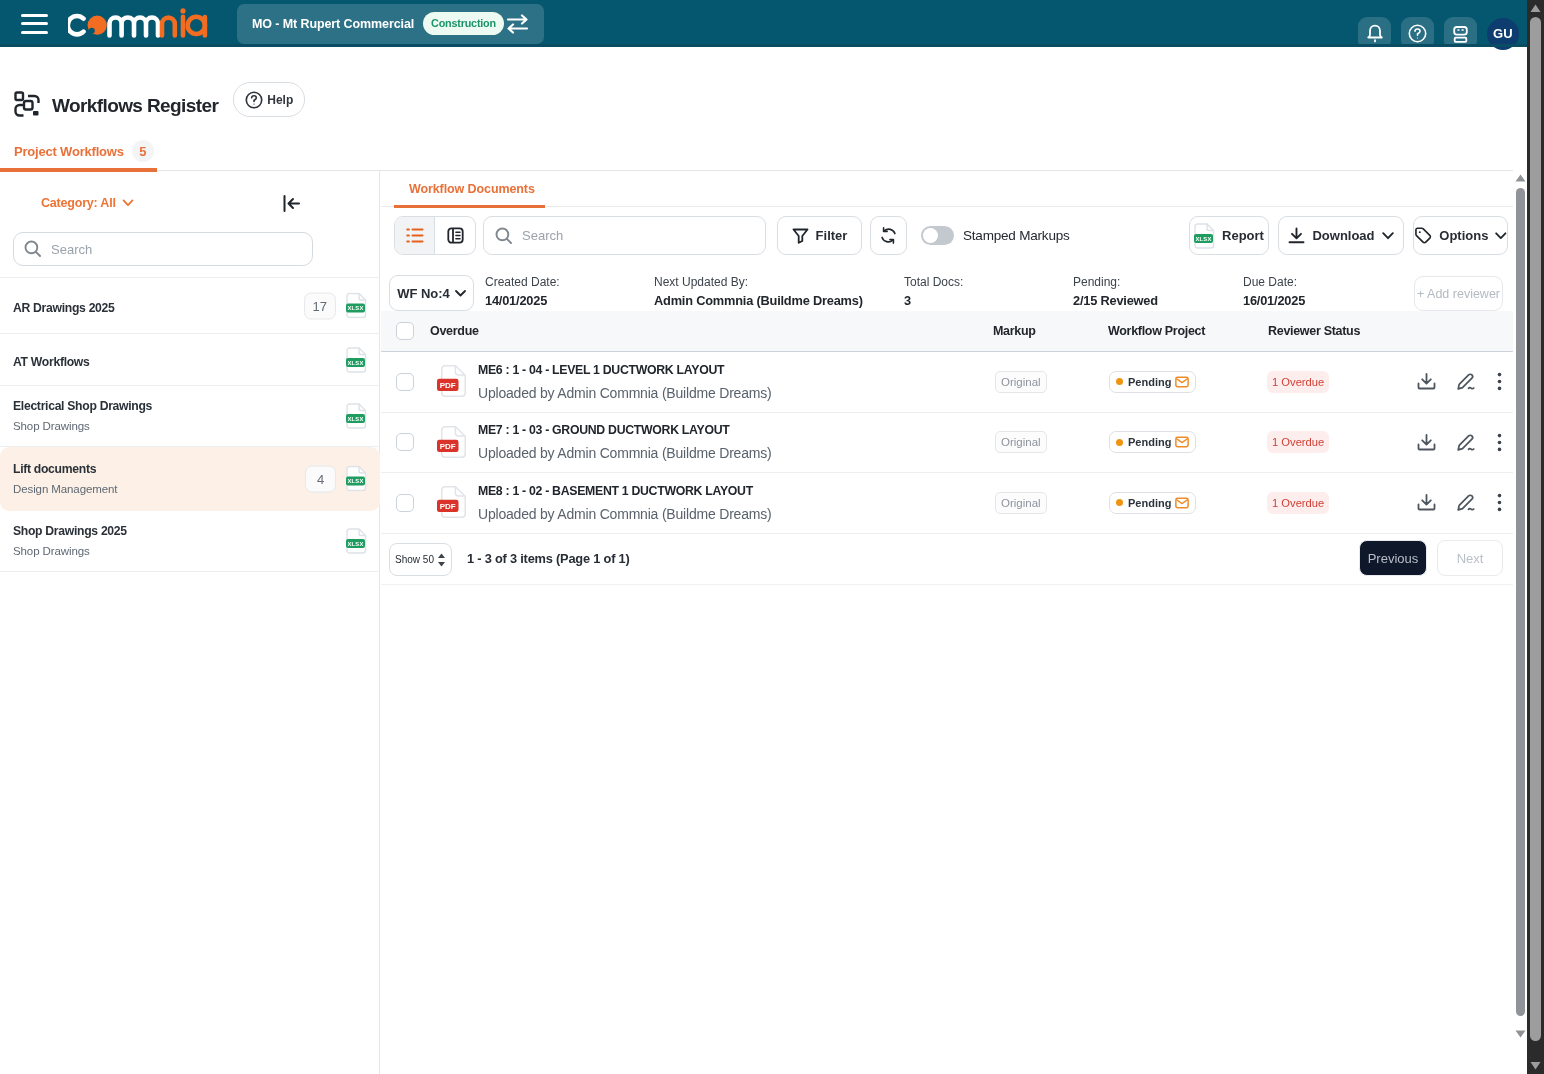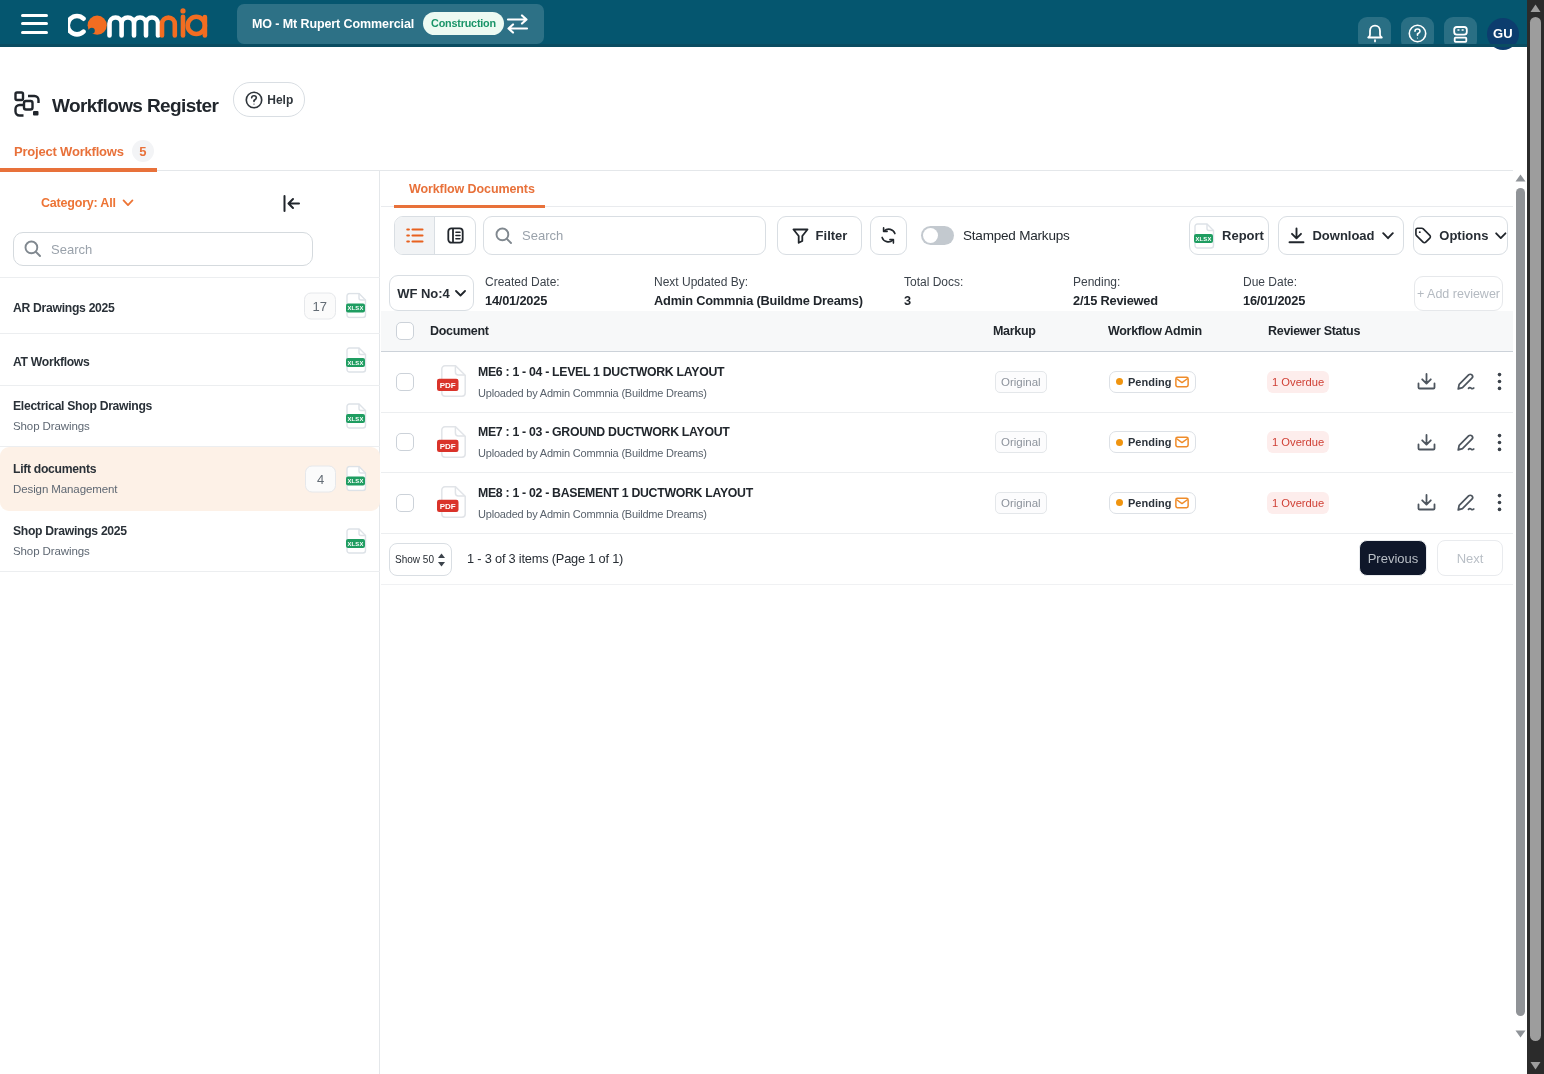--- a/index.html
+++ b/index.html
@@ -77,30 +77,30 @@
 .infocol .v { font-size:12.8px; color:#21262c; font-weight:700; margin-top:4px; letter-spacing:-0.2px; }
 .addrev { position:absolute; right:1px; top:1px; width:89px; height:35px; border:1px solid #e6e8eb; border-radius:9px; color:#b4bac1; font-size:12.5px; display:flex; align-items:center; justify-content:center; gap:4px; background:#fff; white-space:nowrap; }
 
 
 .table { position:absolute; left:0; top:140px; width:1132px; }
 .thead { height:41px; background:#f7f8f9; border-bottom:1px solid #ccd2d9; position:relative; display:flex; align-items:center; }
 .thead .c { font-size:12.5px; font-weight:700; color:#21262c; letter-spacing:-0.3px; }
 .cb { width:18px; height:18px; border:1px solid #ccd2d9; border-radius:5px; background:#fff; }
 .trow { height:60.5px; border-bottom:1px solid #eceef0; position:relative; display:flex; align-items:center; }
 .doc-t { font-size:12.3px; font-weight:700; color:#21262c; letter-spacing:-0.3px; }
-.doc-s { font-size:11px; color:#59626c; margin-top:8px; letter-spacing:-0.2px; }
+.doc-s { font-size:14px; color:#59626c; margin-top:8px; letter-spacing:-0.2px; }
 .chip-orig { display:inline-block; background:#fcfcfd; border:1px solid #e4e7ea; color:#8d939c; font-size:11.5px; border-radius:5px; padding:4px 5px; }
 .chip-pend { display:inline-flex; align-items:center; gap:4px; background:#fff; border:1px solid #dde1e6; border-radius:7px; padding:4px 6px; font-size:11px; font-weight:700; color:#2c333b; }
 .chip-pend .dot { width:7px; height:7px; border-radius:50%; background:#f0940f; margin-right:1px; }
 .chip-over { display:inline-block; background:#fdedec; color:#cf3f34; font-size:11.2px; font-weight:400; border-radius:6px; padding:5px 5px; }
 .acts { position:absolute; right:11px; display:flex; align-items:center; gap:20px; }
 
 .pager { position:absolute; left:0; top:366px; width:1132px; height:48px; border-bottom:1px solid #f0f1f3; }
 .show50 { position:absolute; left:8px; top:6px; width:63px; height:33px; border:1px solid #d9dee3; border-radius:8px; display:flex; align-items:center; justify-content:center; gap:3px; font-size:10px; color:#272d34; background:#fff; white-space:nowrap; }
-.pginfo { position:absolute; left:86px; top:14px; font-size:12.8px; font-weight:400; color:#272d34; letter-spacing:-0.2px; }
+.pginfo { position:absolute; left:86px; top:14px; font-size:12.8px; font-weight:700; color:#272d34; letter-spacing:-0.2px; }
 .pgprev { position:absolute; right:86px; top:3px; width:68px; height:36px; border:1px solid #e9ebee; border-radius:8px; color:#b9bfc6; font-size:13px; display:flex; align-items:center; justify-content:center; background:#0f172a; }
 .pgnext { position:absolute; right:10px; top:3px; width:66px; height:36px; border:1px solid #e9ebee; border-radius:8px; color:#b9bfc6; font-size:13px; display:flex; align-items:center; justify-content:center; background:#fff; }
 
 
 .sb-inner { position:absolute; left:1513px; top:171px; width:14px; height:870px; background:#fff; }
 .sb-inner .thumb { position:absolute; left:3px; top:17px; width:9px; height:828px; background:#909397; border-radius:5px; }
 .sb-outer { position:absolute; right:0; top:0; width:17px; height:1074px; background:#2b2b2b; }
 .sb-outer .thumb { position:absolute; left:3px; top:17px; width:11px; height:1024px; background:#9d9d9d; border-radius:6px; }
 </style>
 </head>
@@ -352,23 +352,23 @@
       <div class="infocol" style="left:853px;">
           <div class="l">Due Date:</div>
           <div class="v">16/01/2025</div>
         </div>
       <div class="addrev">+ Add reviewer</div>
     </div>
 
     <div class="table">
       <div class="thead">
         <div class="cb" style="margin-left:15px;"></div>
-        <div class="c" style="margin-left:16px;">Document</div>
+        <div class="c" style="margin-left:16px;">Overdue</div>
         <div class="c" style="position:absolute;left:612px;">Markup</div>
-        <div class="c" style="position:absolute;left:727px;">Workflow Admin</div>
+        <div class="c" style="position:absolute;left:727px;">Workflow Project</div>
         <div class="c" style="position:absolute;left:887px;">Reviewer Status</div>
       </div>
       <div class="trow">
         <div class="cb" style="margin-left:15px;"></div>
         <span style="margin-left:23px;display:flex;">
             <svg width="30" height="33" viewBox="0 0 30 33">
               <path d="M8,0.8 H18.5 L28.2,10.2 V28 C28.2,29.8 26.8,31.2 25,31.2 H8 C6.2,31.2 4.8,29.8 4.8,28 V4 C4.8,2.2 6.2,0.8 8,0.8 Z" fill="#fff" stroke="#e1e4e8" stroke-width="1.5"></path>
               <path d="M18.4,1 V7 C18.4,8.7 19.7,10 21.4,10 H28" fill="none" stroke="#e1e4e8" stroke-width="1.5"></path>
               <rect x="0" y="13.8" width="21.5" height="12.2" rx="2.2" fill="#da332a"></rect>
               <text x="10.7" y="23.2" font-family="Liberation Sans, sans-serif" font-size="8" font-weight="bold" fill="#fff" text-anchor="middle">PDF</text>

